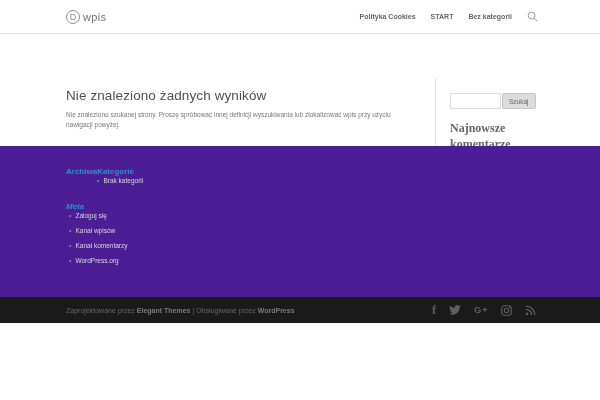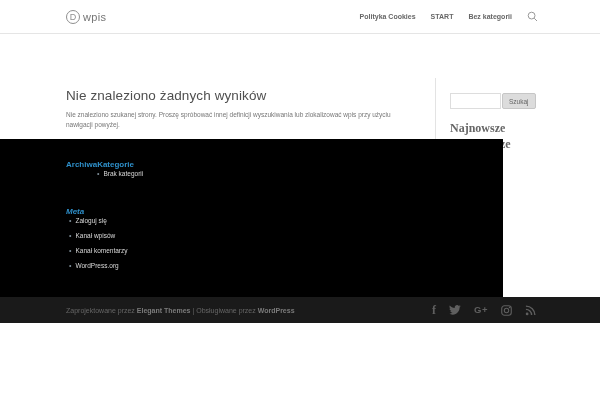--- a/index.html
+++ b/index.html
@@ -50,31 +50,31 @@
     border-radius: 2px; font-size: 6.5px; color: #666; padding: 0 6px; cursor: pointer;
     font-family: "Liberation Sans", sans-serif;
   }
   .widget-title-light {
     margin-top: 11px; width: 58px;
     font-size: 12px; font-weight: 600; color: #666; line-height: 1.35; font-family: Liberation Serif, serif;
   }
 
   
   .footer {
-    position: absolute; top: 139px; left: 0; width: 503px; height: 163px;
-    background: #000000; color: #dcdcdc;
+    position: absolute; top: 146px; left: 0; width: 600px; height: 163px;
+    background: #4c1d95; color: #dcdcdc;
     padding: 21px 0 0 66px;
   }
   .footer-heading { font-size: 8px; font-weight: 700; line-height: 1.25; }
   .footer-heading span { color: #2e8fc9; cursor: pointer; }
   .footer ul { list-style: none; margin: 0; padding: 0; }
   .footer li { font-size: 6.5px; color: #d9d9d9; line-height: 1; cursor: pointer; }
   .footer li::before { content: "•"; color: #7d8c96; margin-right: 4px; font-size: 7px; }
   .cat-list { margin-top: 6px; padding-left: 31px !important; }
-  .meta-heading { margin-top: 29px; font-style: italic; }
+  .meta-heading { margin-top: 17px; font-style: italic; }
   .meta-list { margin-top: 7px; padding-left: 3px !important; }
   .meta-list li { margin-bottom: 7.5px; }
 
   
   .bottom-bar {
     position: absolute; top: 297px; left: 0; width: 600px; height: 26px;
     background: #1a1a1a;
     display: flex; align-items: center; justify-content: space-between;
     padding: 0 64px 0 66px;
   }

